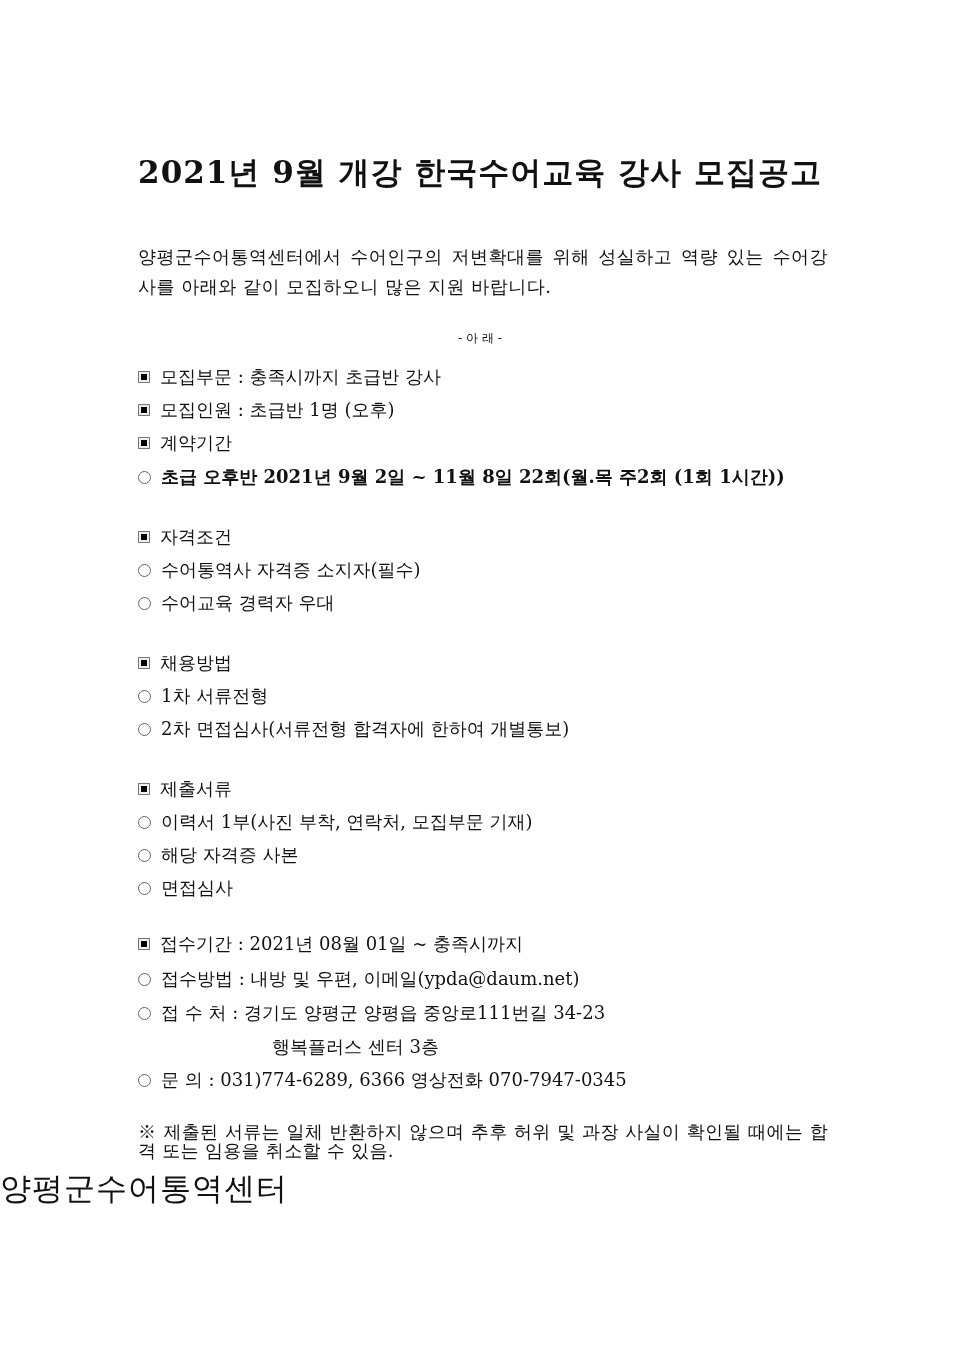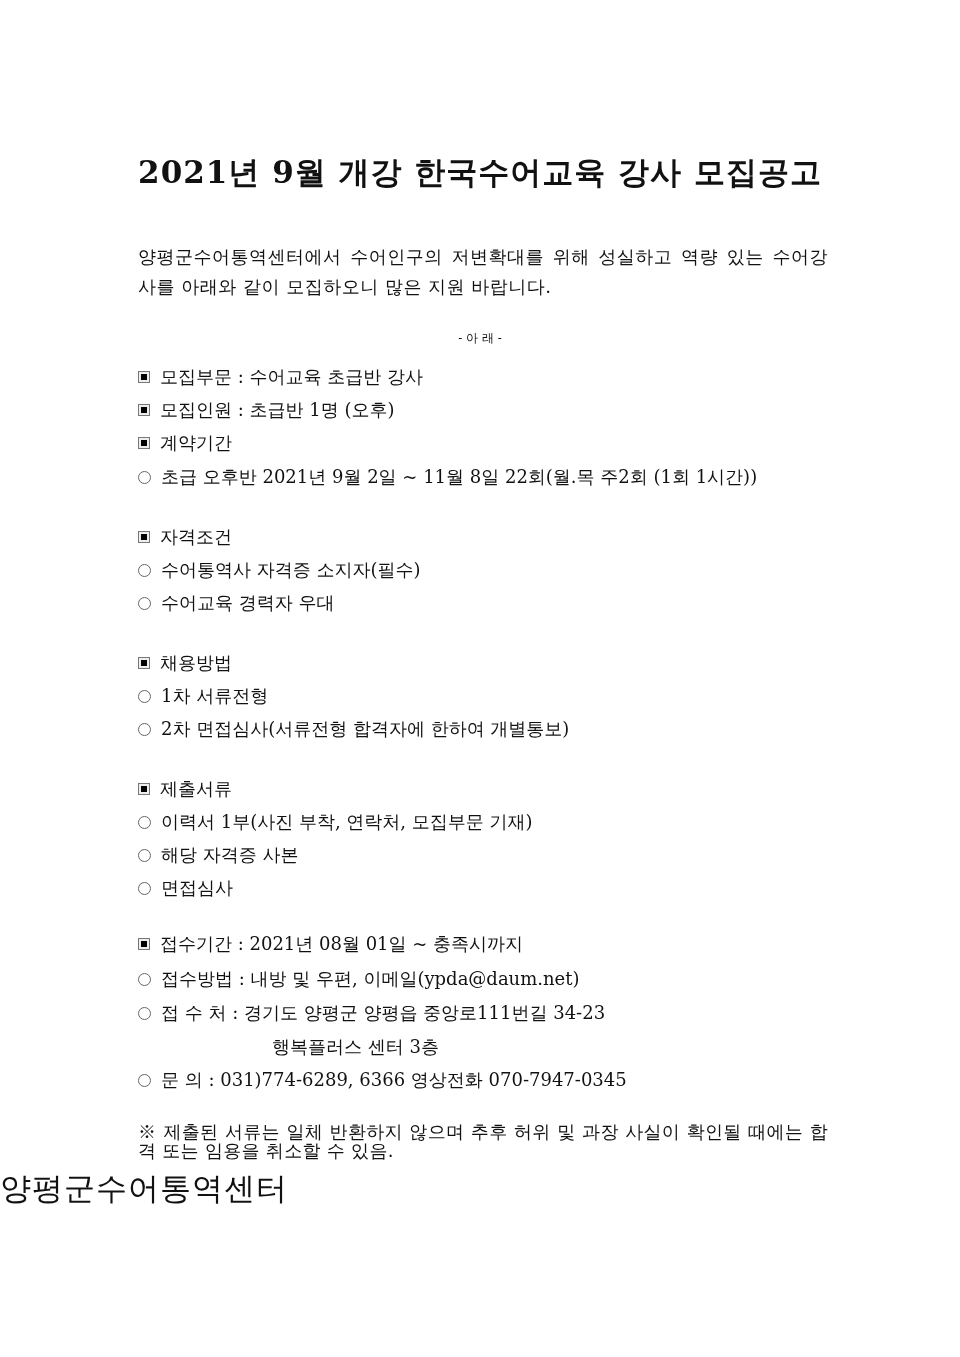--- a/index.html
+++ b/index.html
@@ -7,34 +7,34 @@
          font-family: "DejaVu Serif", "Liberation Serif", serif; color: #111; }
   .title { position: absolute; top: 152px; left: 0; width: 960px; text-align: center;
            font-size: 31px; font-weight: bold; letter-spacing: 1px; }
   .intro { position: absolute; top: 242px; left: 138px; width: 690px;
            font-size: 18px; line-height: 30px; text-align: justify; text-align-last: left; letter-spacing: 0.5px; }
   .center-label { position: absolute; top: 330px; left: 0; width: 960px; text-align: center; font-size: 12px; }
   .line { position: absolute; left: 138px; font-size: 18px; white-space: nowrap; display: flex; align-items: center; }
   .sq { display: inline-block; width: 12px; height: 12px; border: 1px solid #777; position: relative; margin-right: 10px; box-sizing: border-box; background:#eee; }
   .sq::after { content: ""; position: absolute; left: 2px; top: 2px; width: 6px; height: 6px; background: #000; }
   .circ { display: inline-block; width: 13px; height: 13px; border: 1px solid #666; border-radius: 50%; margin-right: 10px; box-sizing: border-box; }
-  .bold { font-weight: normal; justify-content: center; }
+  .bold { font-weight: bold; justify-content: center; }
   .note { position: absolute; top: 1102px; left: 138px; width: 690px; font-size: 18px; line-height: 19px; text-align: justify; letter-spacing: 0.3px; margin-top: 20px; }
   .footer { position: absolute; top: 1168px; left: 0; width: 960px; font-size: 31px; letter-spacing: 1px; }
 </style>
 </head>
 <body>
 
 <div class="title">2021년 9월 개강 한국수어교육 강사 모집공고</div>
 <div class="intro">양평군수어통역센터에서 수어인구의 저변확대를 위해 성실하고 역량 있는 수어강사를 아래와 같이 모집하오니 많은 지원 바랍니다.</div>
 <div class="center-label">- 아 래 -</div>
 
 <div class="line" style="top:365px">
   <span class="sq"></span>
-  <span>모집부문 : 수어교육 초급반 강사</span>
+  <span>모집부문 : 충족시까지 초급반 강사</span>
 </div>
 <div class="line" style="top:398px">
   <span class="sq"></span>
   <span>모집인원 : 초급반 1명 (오후)</span>
 </div>
 <div class="line" style="top:431px">
   <span class="sq"></span>
   <span>계약기간</span>
 </div>
 <div class="line bold" style="top:465px">

